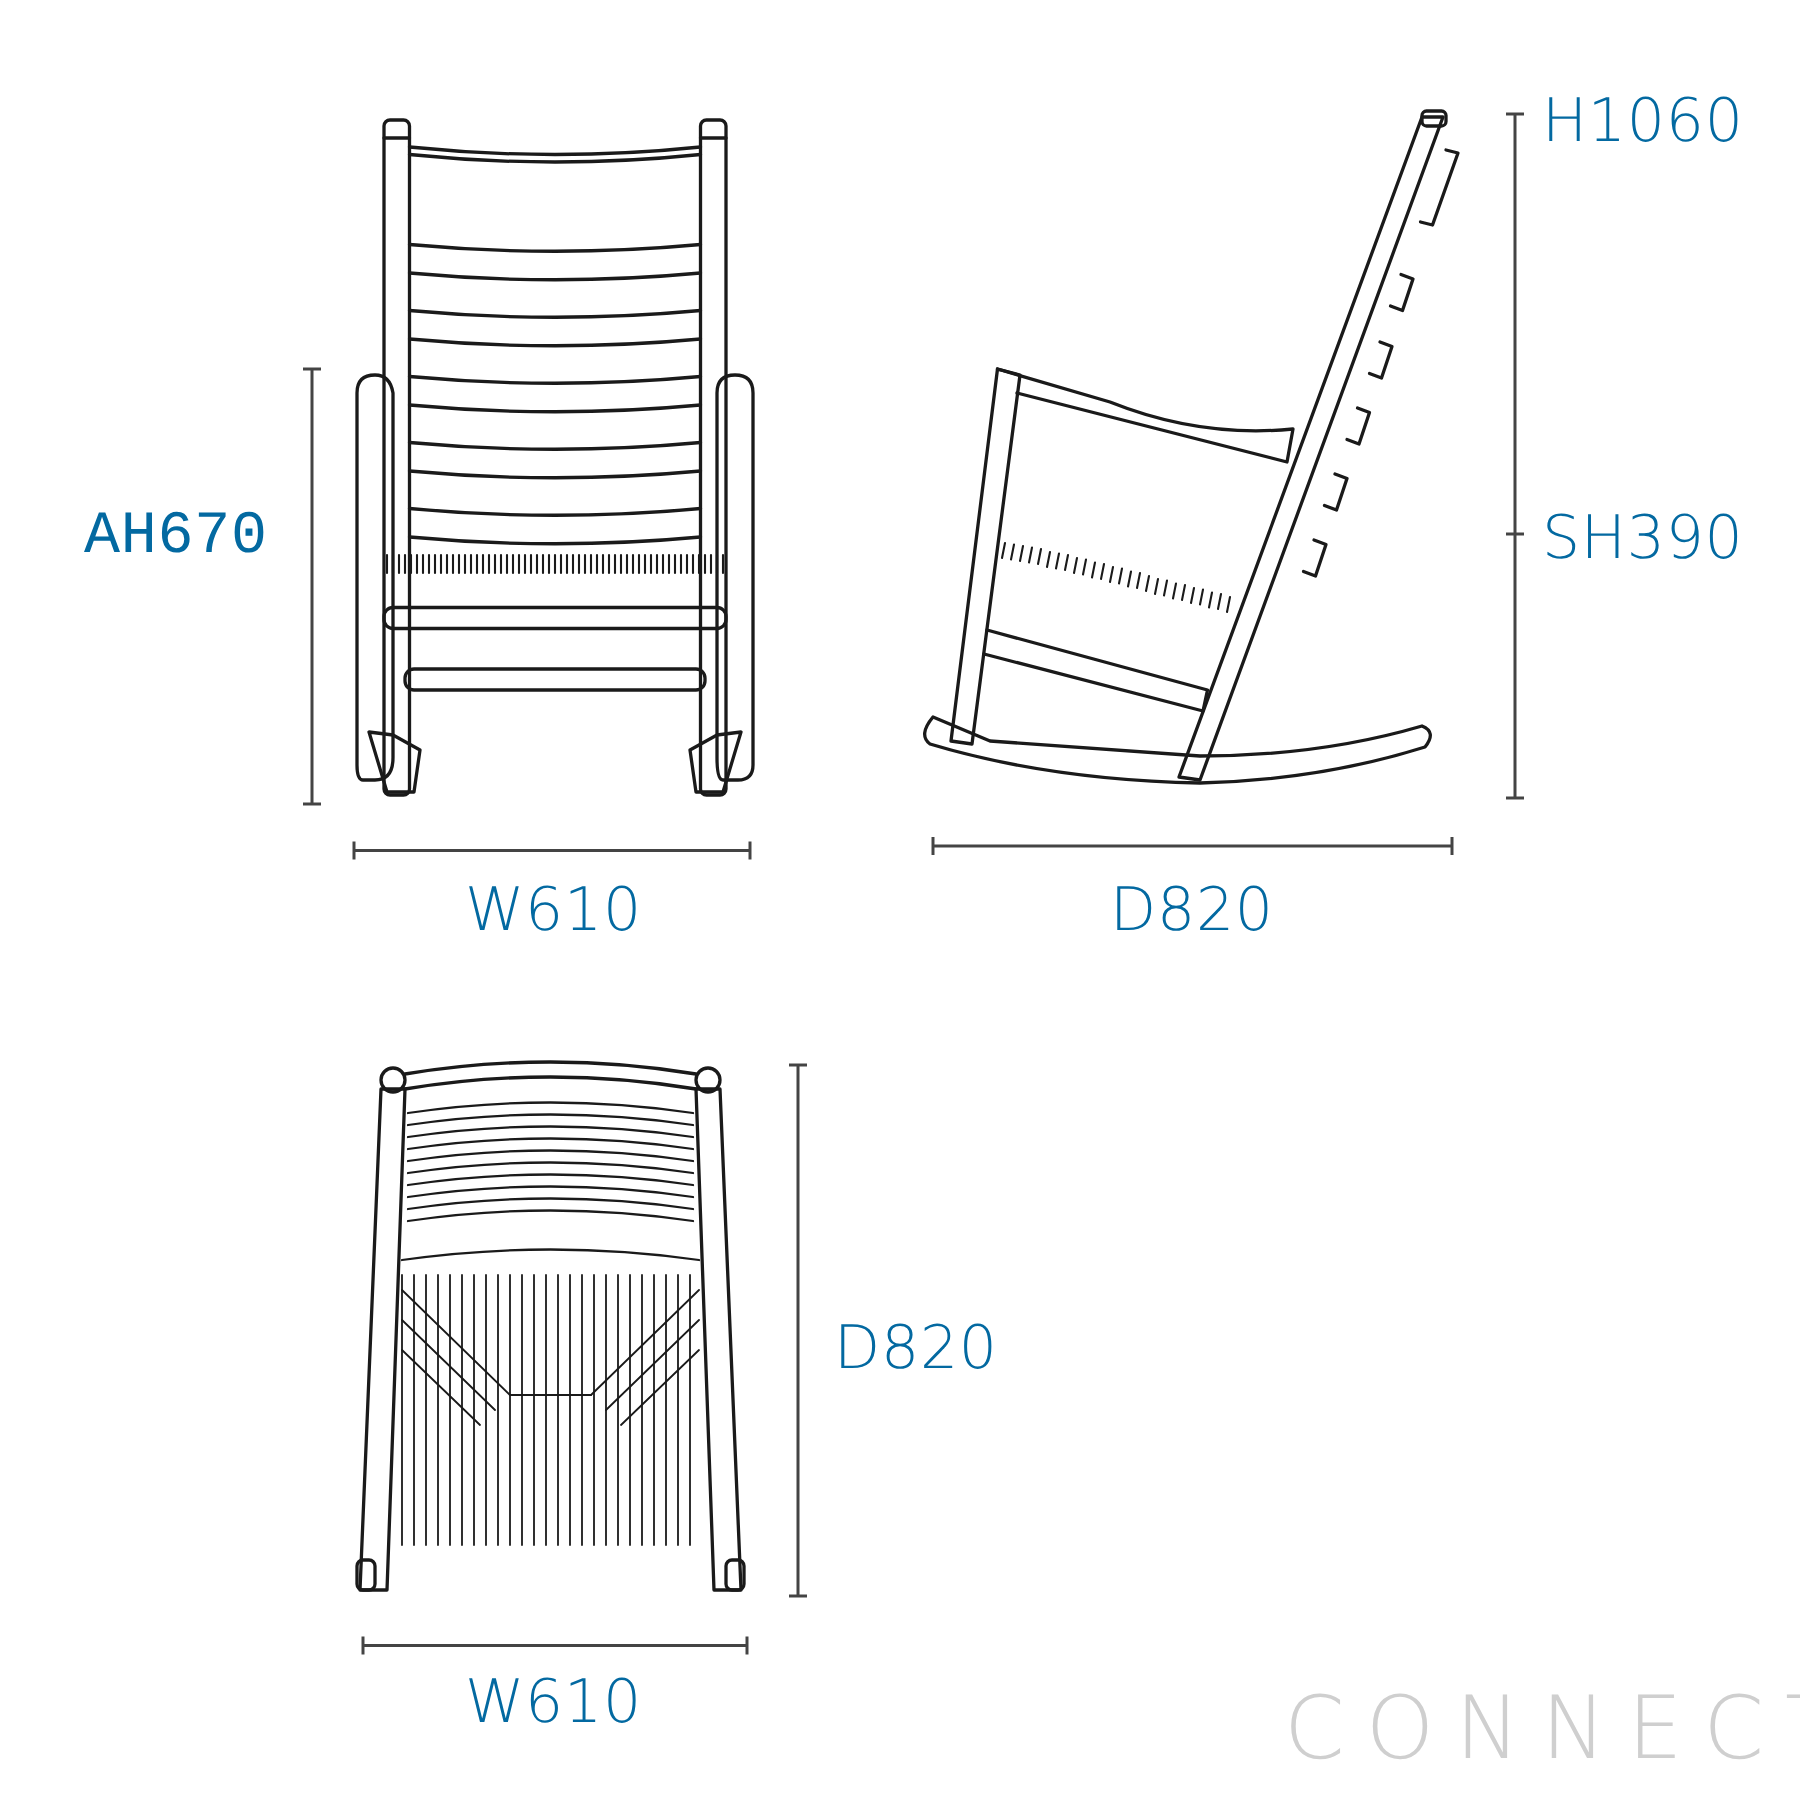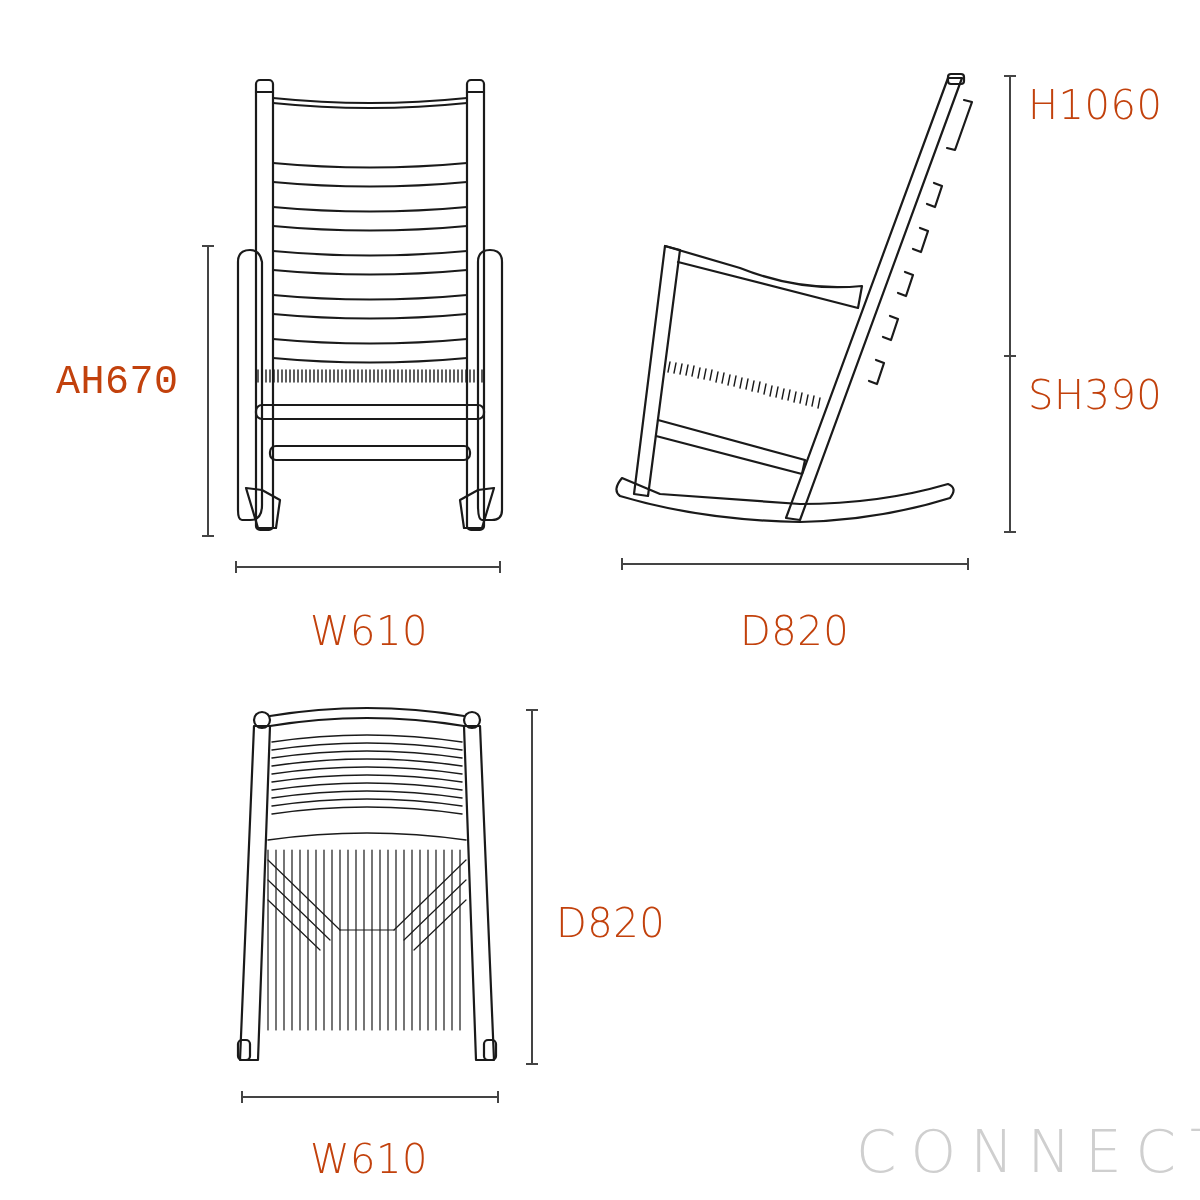--- a/index.html
+++ b/index.html
@@ -1,18 +1,18 @@
 <!DOCTYPE html>
 <html><head>
 <meta charset="utf-8">
 <style>
   html, body { margin:0; padding:0; background:#ffffff; }
   #canvas { position:relative; width:1200px; height:1200px; background:#ffffff; overflow:hidden; font-family:"DejaVu Sans", sans-serif; }
   svg { position:absolute; left:0; top:0; }
-  .dim-label { position:absolute; color:#c2410c; font-size:40px; font-weight:300; letter-spacing:0.5px; white-space:nowrap; font-family:"DejaVu Sans", sans-serif;margin-top:24px; }
+  .dim-label { position:absolute; color:#0369a1; font-size:40px; font-weight:300; letter-spacing:0.5px; white-space:nowrap; font-family:"DejaVu Sans", sans-serif; }
   .brand { position:absolute; left:856px; top:1118px; color:#cfcfcf; font-size:58px; letter-spacing:14px; font-family:"DejaVu Sans", sans-serif; font-weight:200; }
 </style>
 </head>
 <body>
 
 <div id="canvas">
 
   <svg width="1200" height="1200" viewBox="0 0 1200 1200">
     <g fill="none" stroke="#1a1a1a" stroke-width="2.2" stroke-linecap="round" stroke-linejoin="round">
 
@@ -135,18 +135,18 @@
       <line x1="242" y1="1097" x2="498" y2="1097"></line>
       <line x1="242" y1="1091" x2="242" y2="1103"></line>
       <line x1="498" y1="1091" x2="498" y2="1103"></line>
     </g>
   </svg>
 
   <div class="dim-label" style="left:56px; top:336px;font-family:Liberation Mono, monospace;">AH670</div>
   <div class="dim-label" style="left:310px; top:584px;">W610</div>
   <div class="dim-label" style="left:740px; top:584px;">D820</div>
   <div class="dim-label" style="left:1028px; top:58px;">H1060</div>
-  <div class="dim-label" style="left:1028px; top:348px;">SH390</div>
+  <div class="dim-label" style="left:1028px; top:336px;">SH390</div>
   <div class="dim-label" style="left:556px; top:876px;">D820</div>
   <div class="dim-label" style="left:310px; top:1112px;">W610</div>
 
   <div class="brand">CONNECT</div>
 </div>
 
 </body></html>

